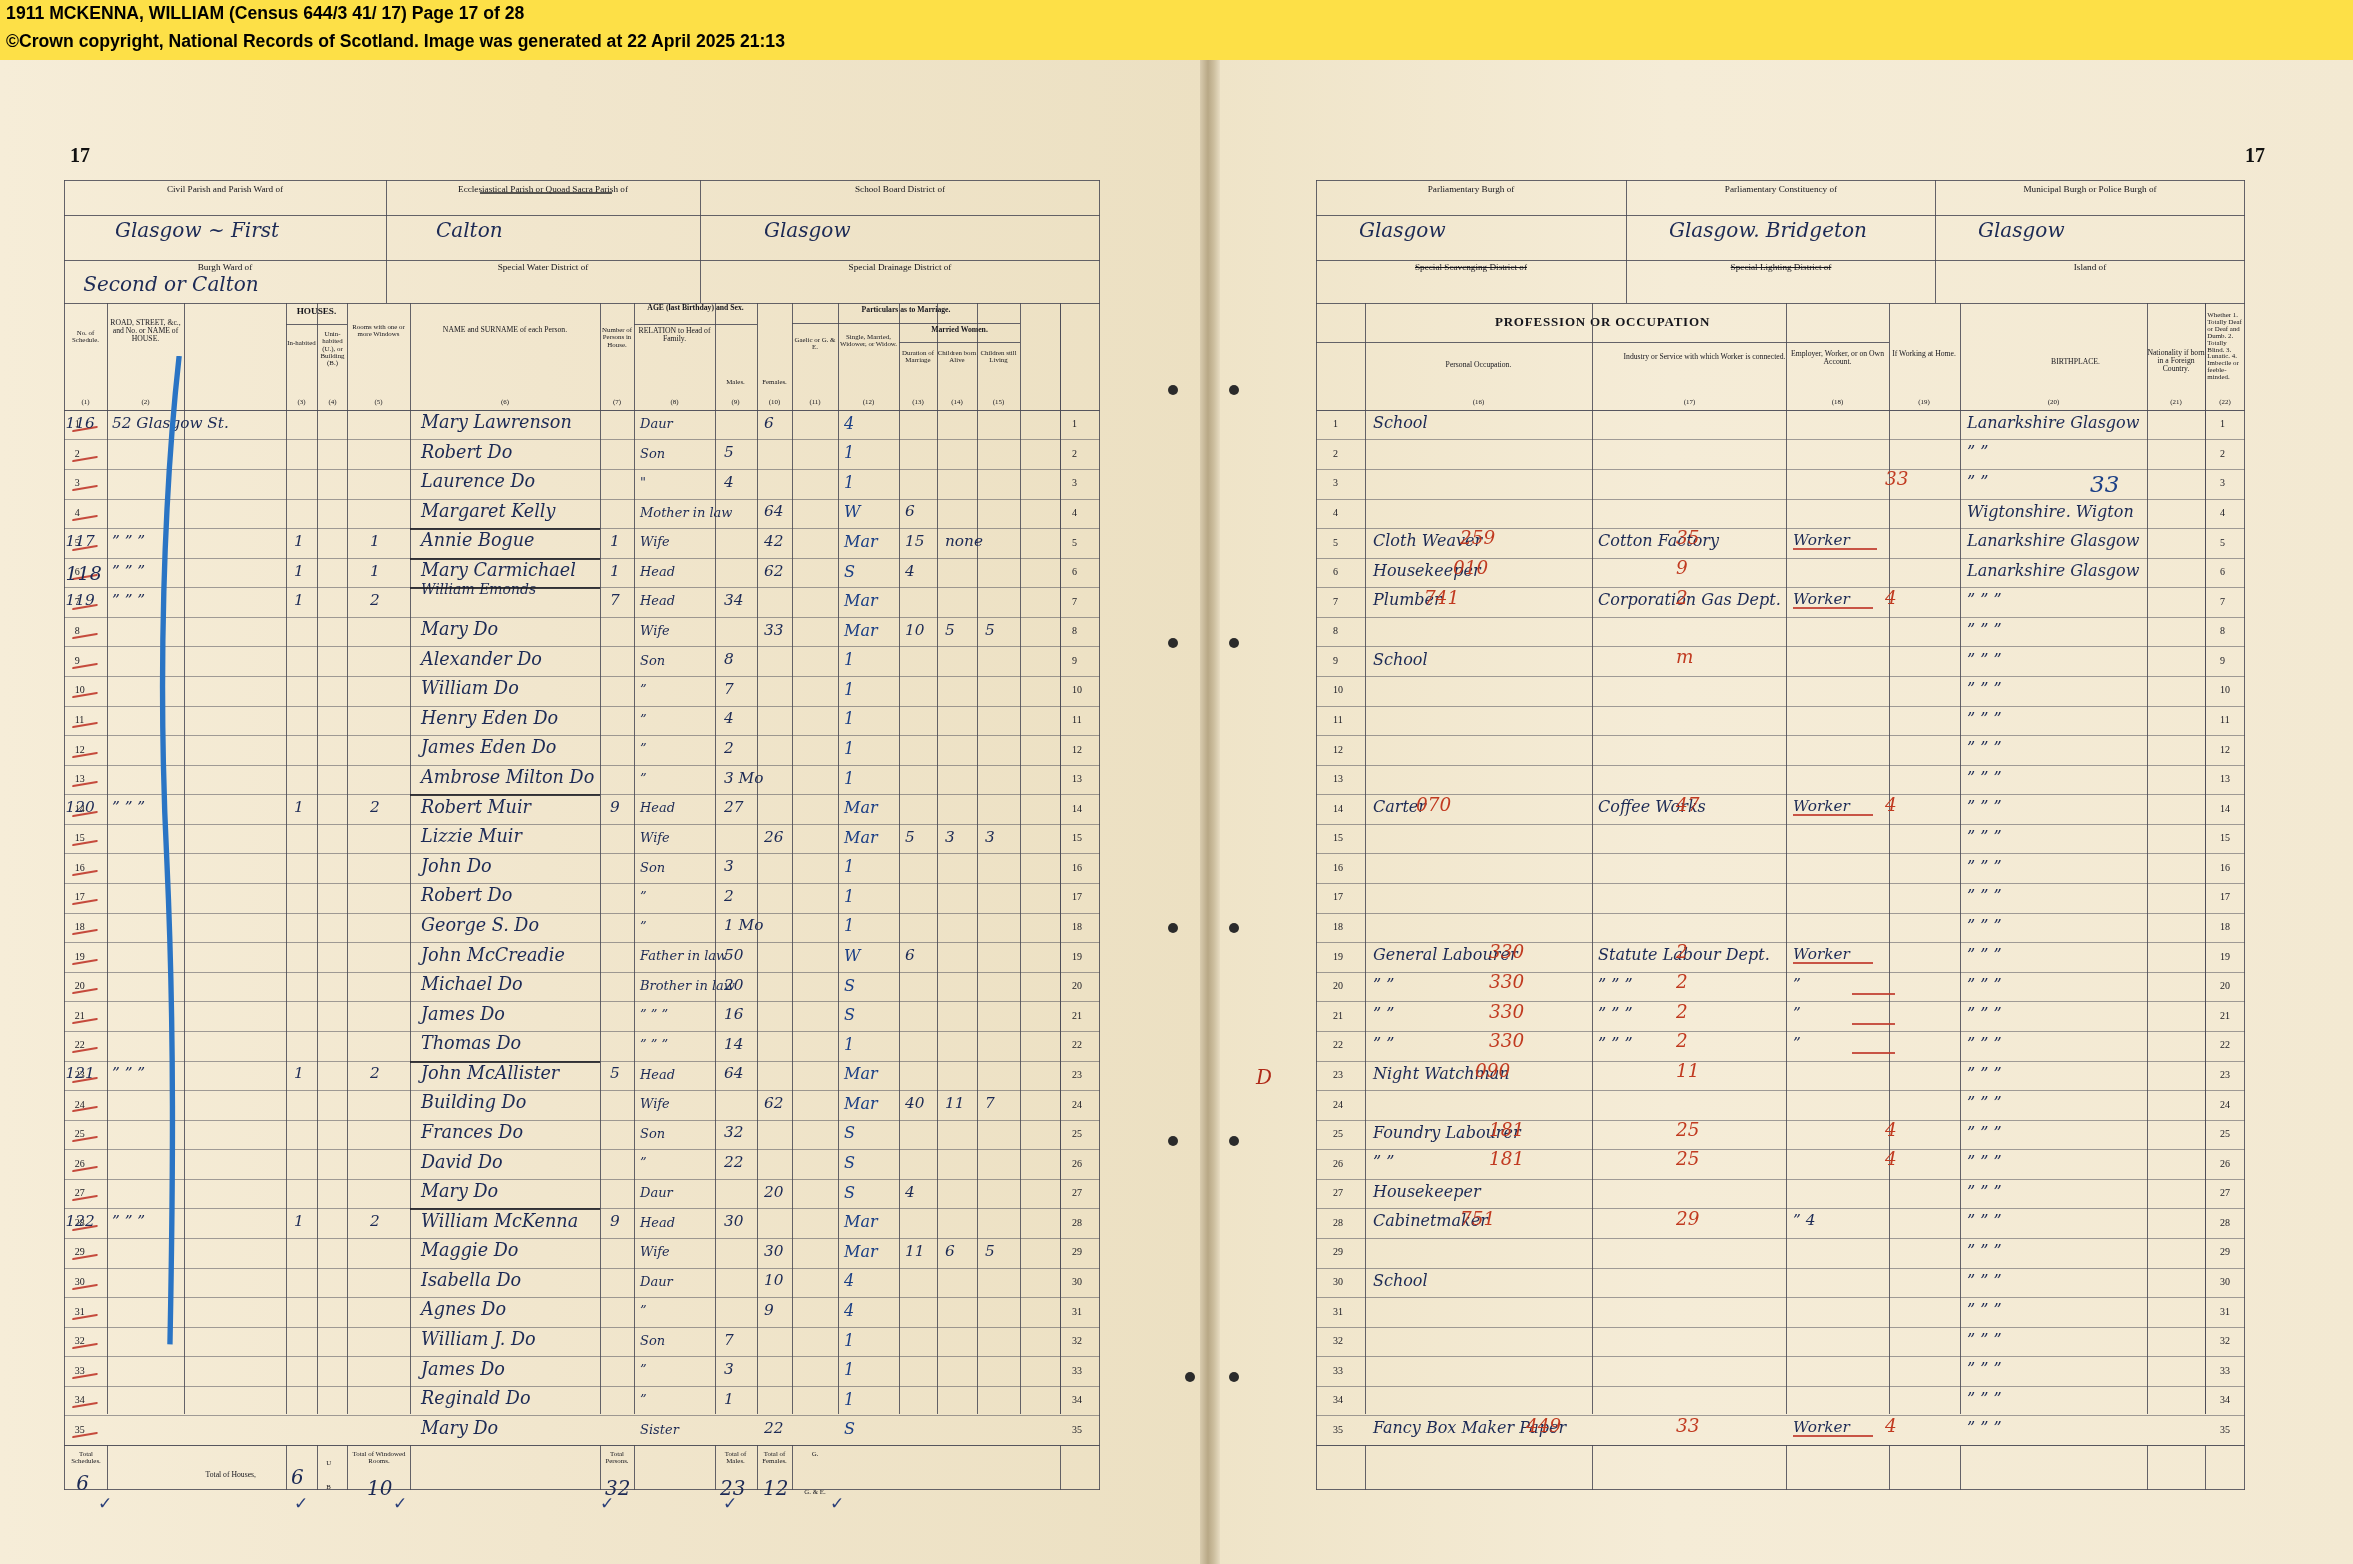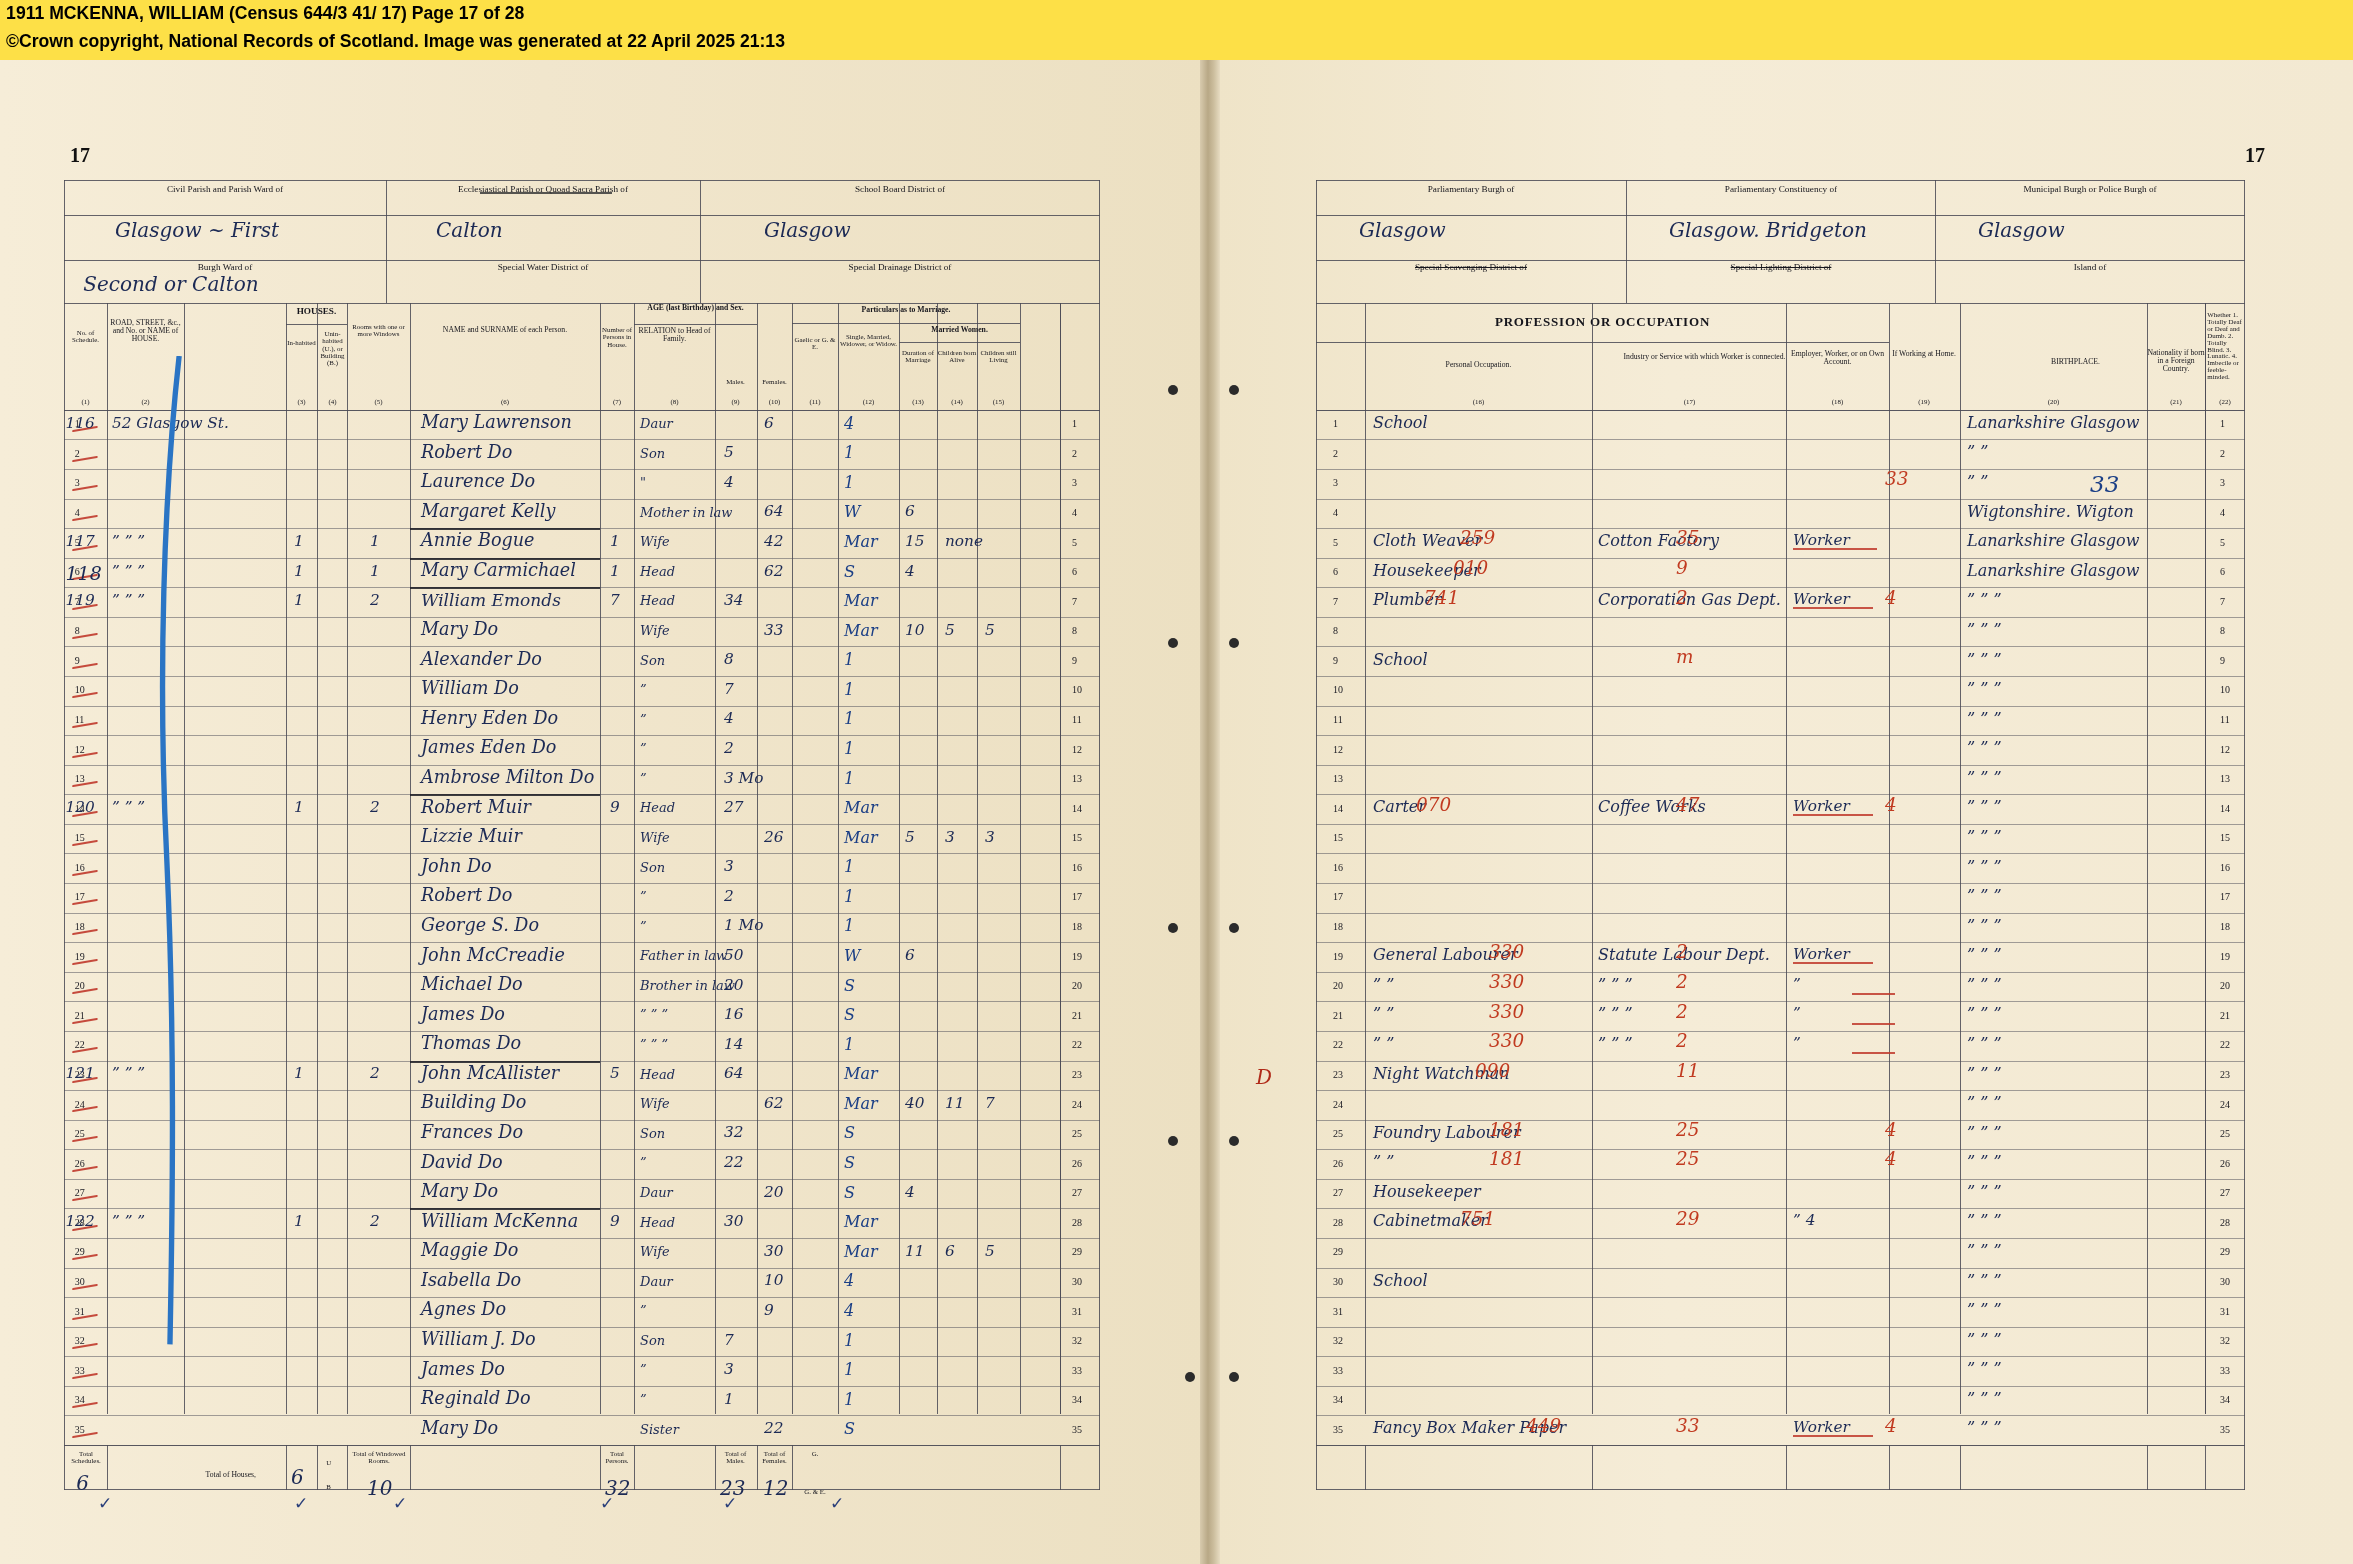--- a/index.html
+++ b/index.html
@@ -234,21 +234,21 @@
         <div class="hw" style="left:700px;top:382px;font-size:15.3px;">62</div>
         <div class="hw bluenum" style="left:780px;top:382px;">S</div>
         <div class="hw" style="left:841px;top:382px;font-size:15.3px;">4</div>
         <div class="rownum" style="left:10.7px;top:416px;">7</div>
         <div class="rownum" style="left:1008px;top:416px;">7</div>
         <div class="redmark" style="left:7.7px;top:426px;width:26px;"></div>
         <div class="hw" style="left:1.5px;top:411px;font-size:15.3px;">119</div>
         <div class="hw" style="left:48px;top:411px;font-size:15.3px;">”   ”   ”</div>
         <div class="hw" style="left:230px;top:411px;font-size:15.3px;">1</div>
         <div class="hw" style="left:306px;top:411px;font-size:15.3px;">2</div>
-        <div class="hw" style="left:357px;top:410px;font-size:17px;">William Emonds</div>
+        <div class="hw" style="left:357px;top:401px;font-size:14px;">William Emonds</div>
         <div class="hw" style="left:546px;top:411px;font-size:15.3px;">7</div>
         <div class="hw sm" style="left:576px;top:413px;">Head</div>
         <div class="hw" style="left:660px;top:411px;font-size:15.3px;">34</div>
         <div class="hw bluenum" style="left:780px;top:411px;">Mar</div>
         <div class="rownum" style="left:10.7px;top:445px;">8</div>
         <div class="rownum" style="left:1008px;top:445px;">8</div>
         <div class="redmark" style="left:7.7px;top:455px;width:26px;"></div>
         <div class="hw" style="left:357px;top:439px;font-size:17.6px;">Mary   Do</div>
         <div class="hw sm" style="left:576px;top:443px;">Wife</div>
         <div class="hw" style="left:700px;top:441px;font-size:15.3px;">33</div>

